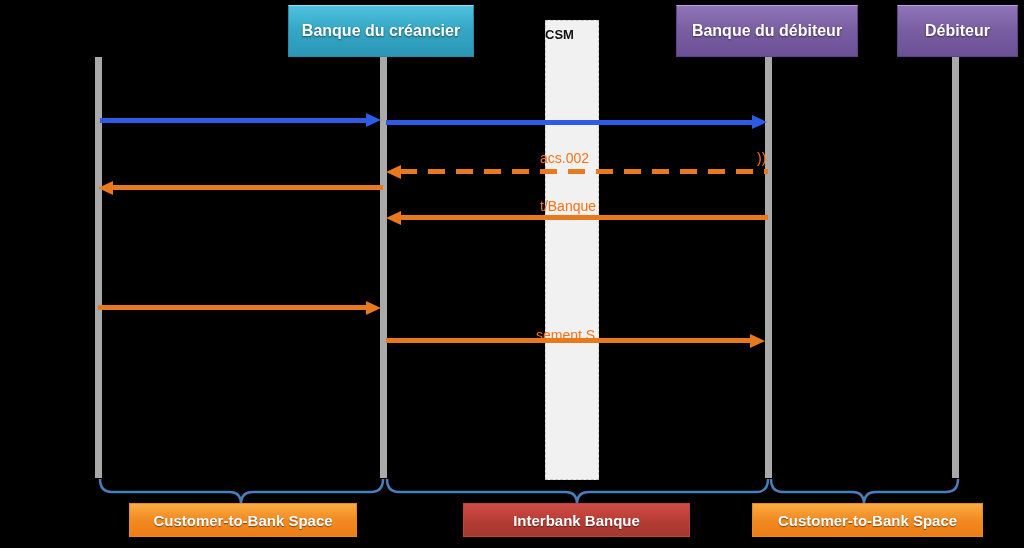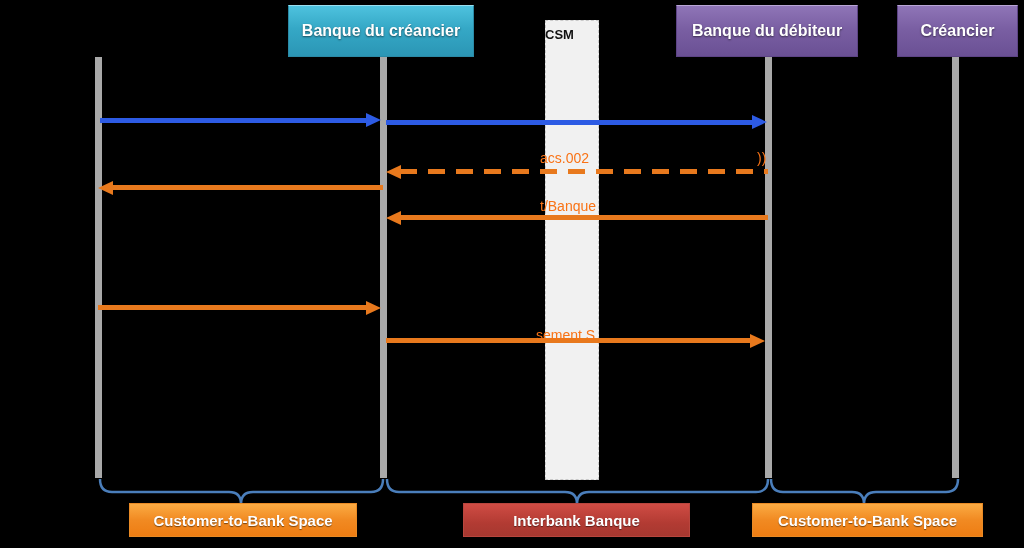--- a/index.html
+++ b/index.html
@@ -73,21 +73,21 @@
 
 <div class="stage">
 
   <div class="actor purple" id="actor-banque-debiteur">
     <span>Banque du débiteur</span>
   </div>
   <div class="actor teal" id="actor-banque-creancier">
     <span>Banque du créancier</span>
   </div>
   <div class="actor purple" id="actor-debiteur">
-    <span>Créancier</span>
+    <span>Débiteur</span>
   </div>
 
   <div class="csm-strip"></div>
   <div class="csm-label">CSM</div>
 
   <div class="lifeline" id="life-creancier"></div>
   <div class="lifeline" id="life-banque-creancier"></div>
   <div class="lifeline" id="life-banque-debiteur"></div>
   <div class="lifeline" id="life-debiteur"></div>
 

